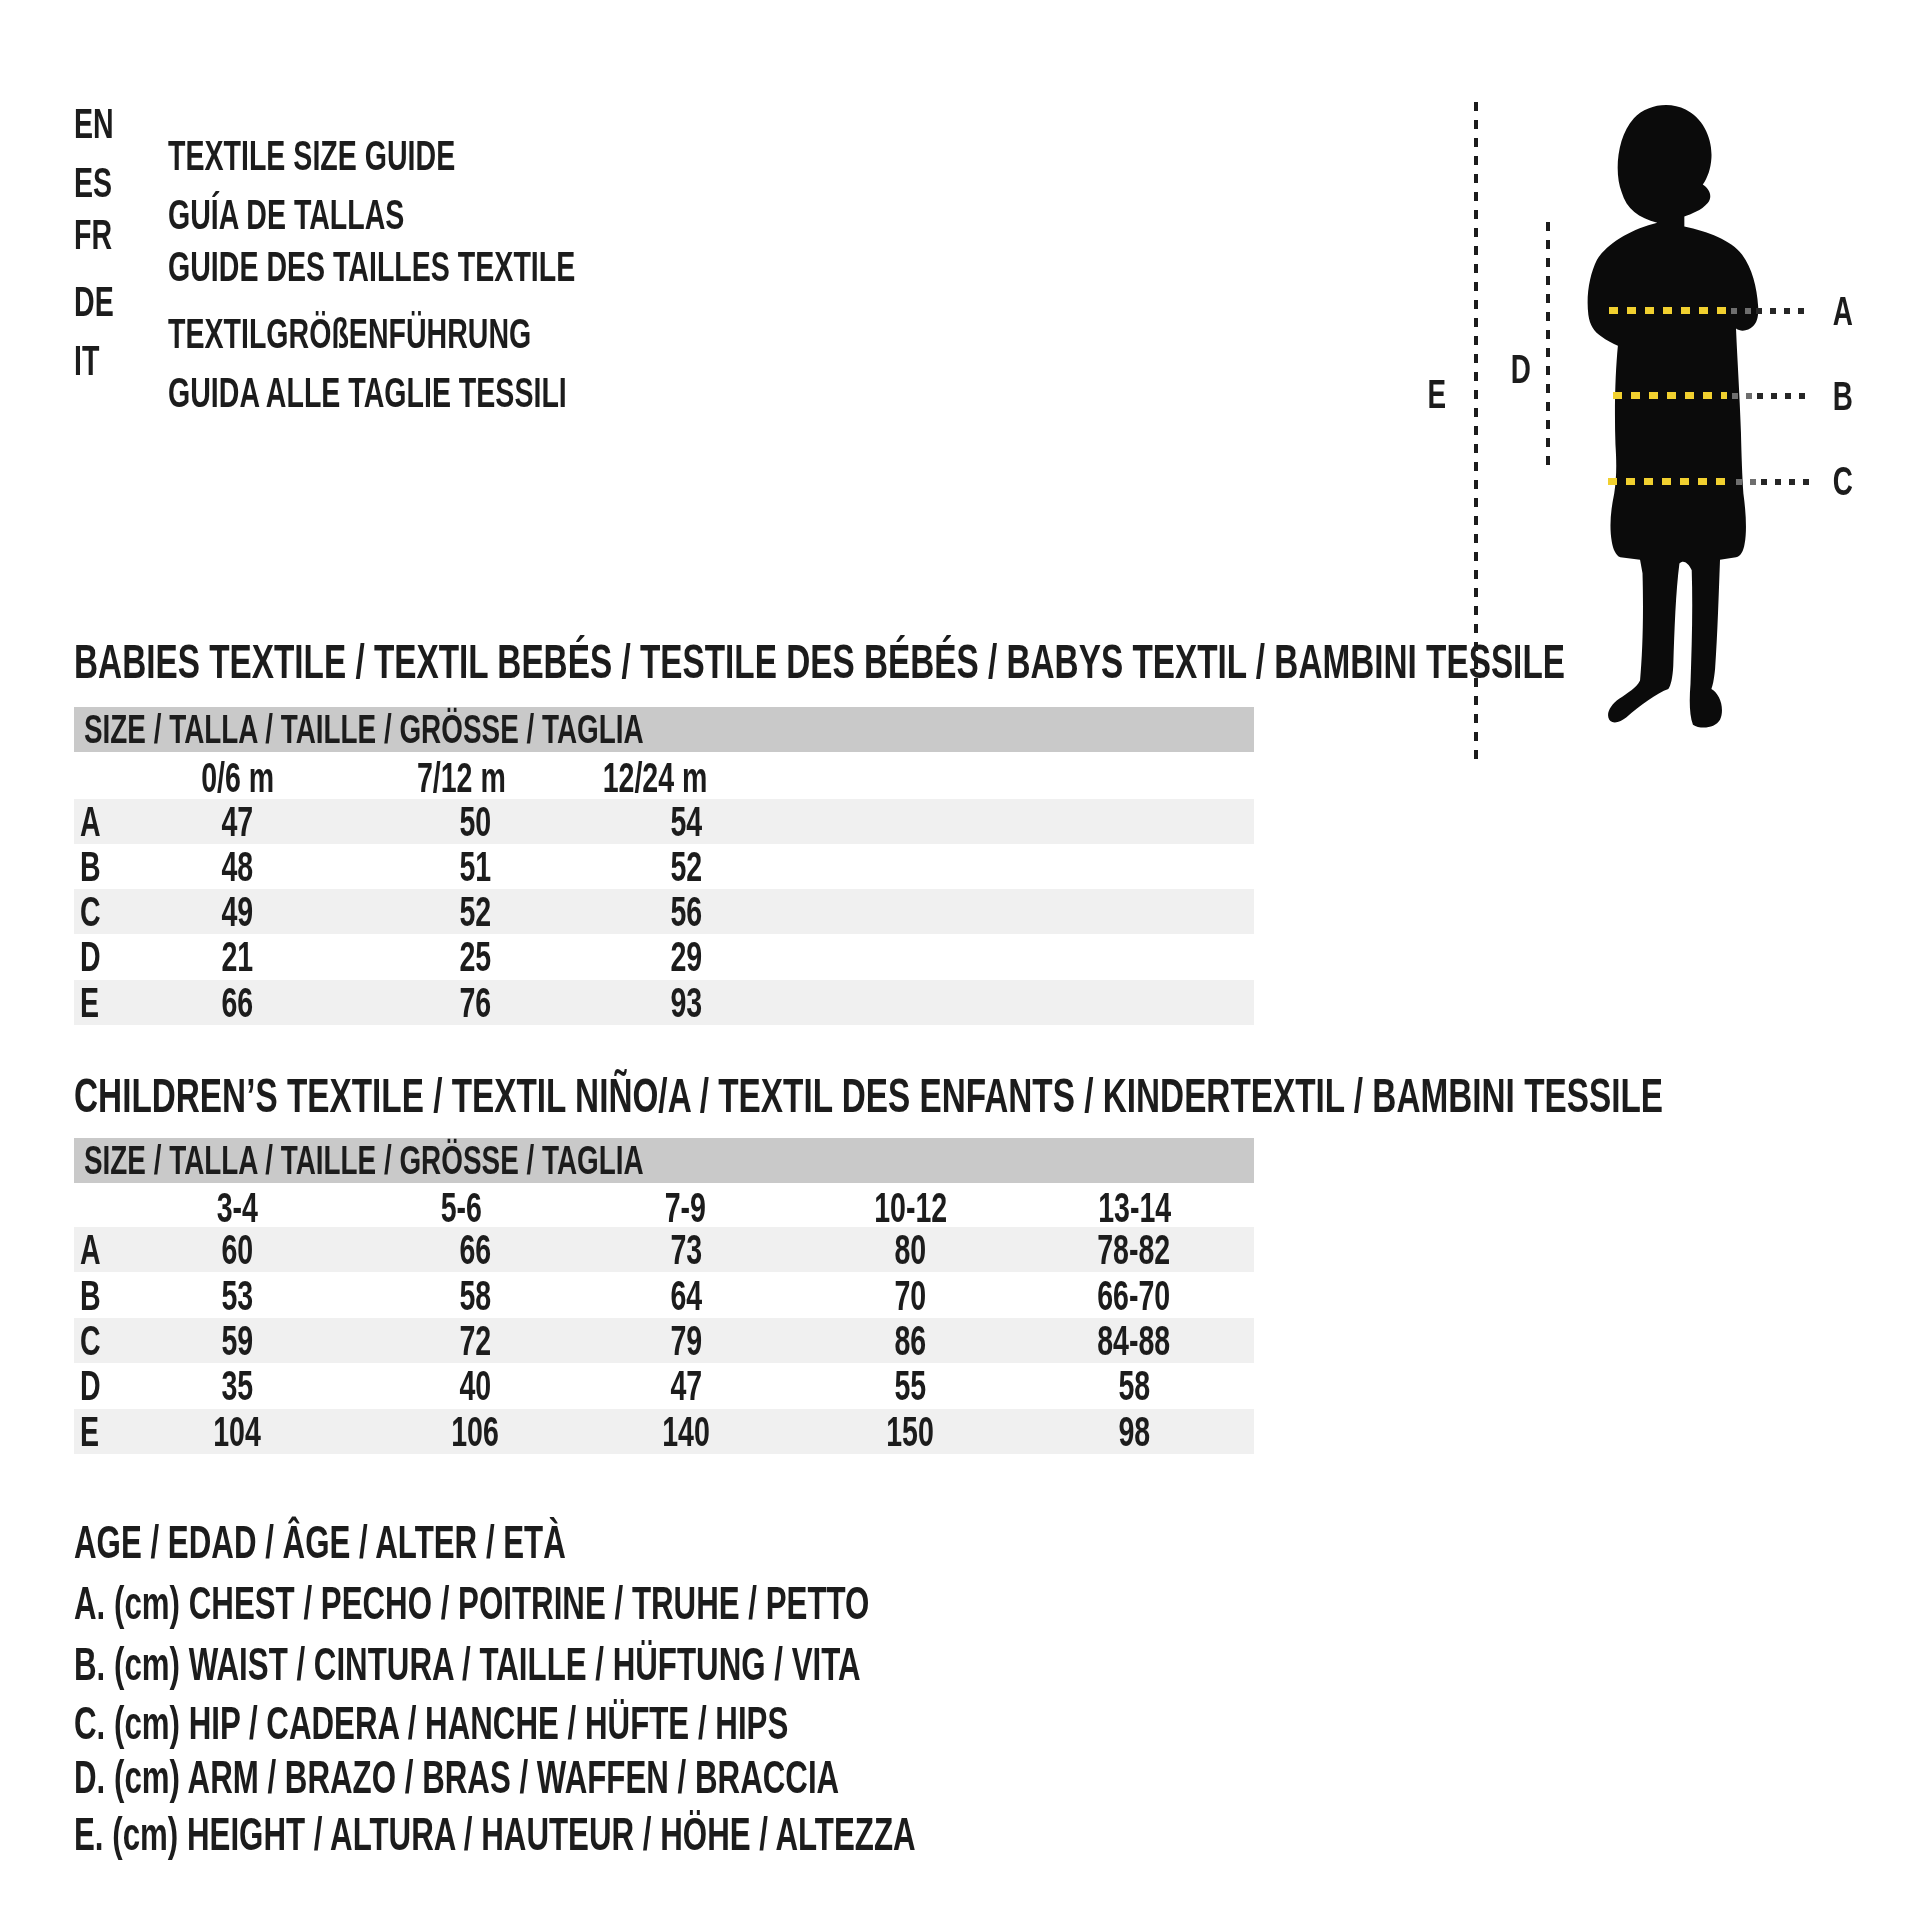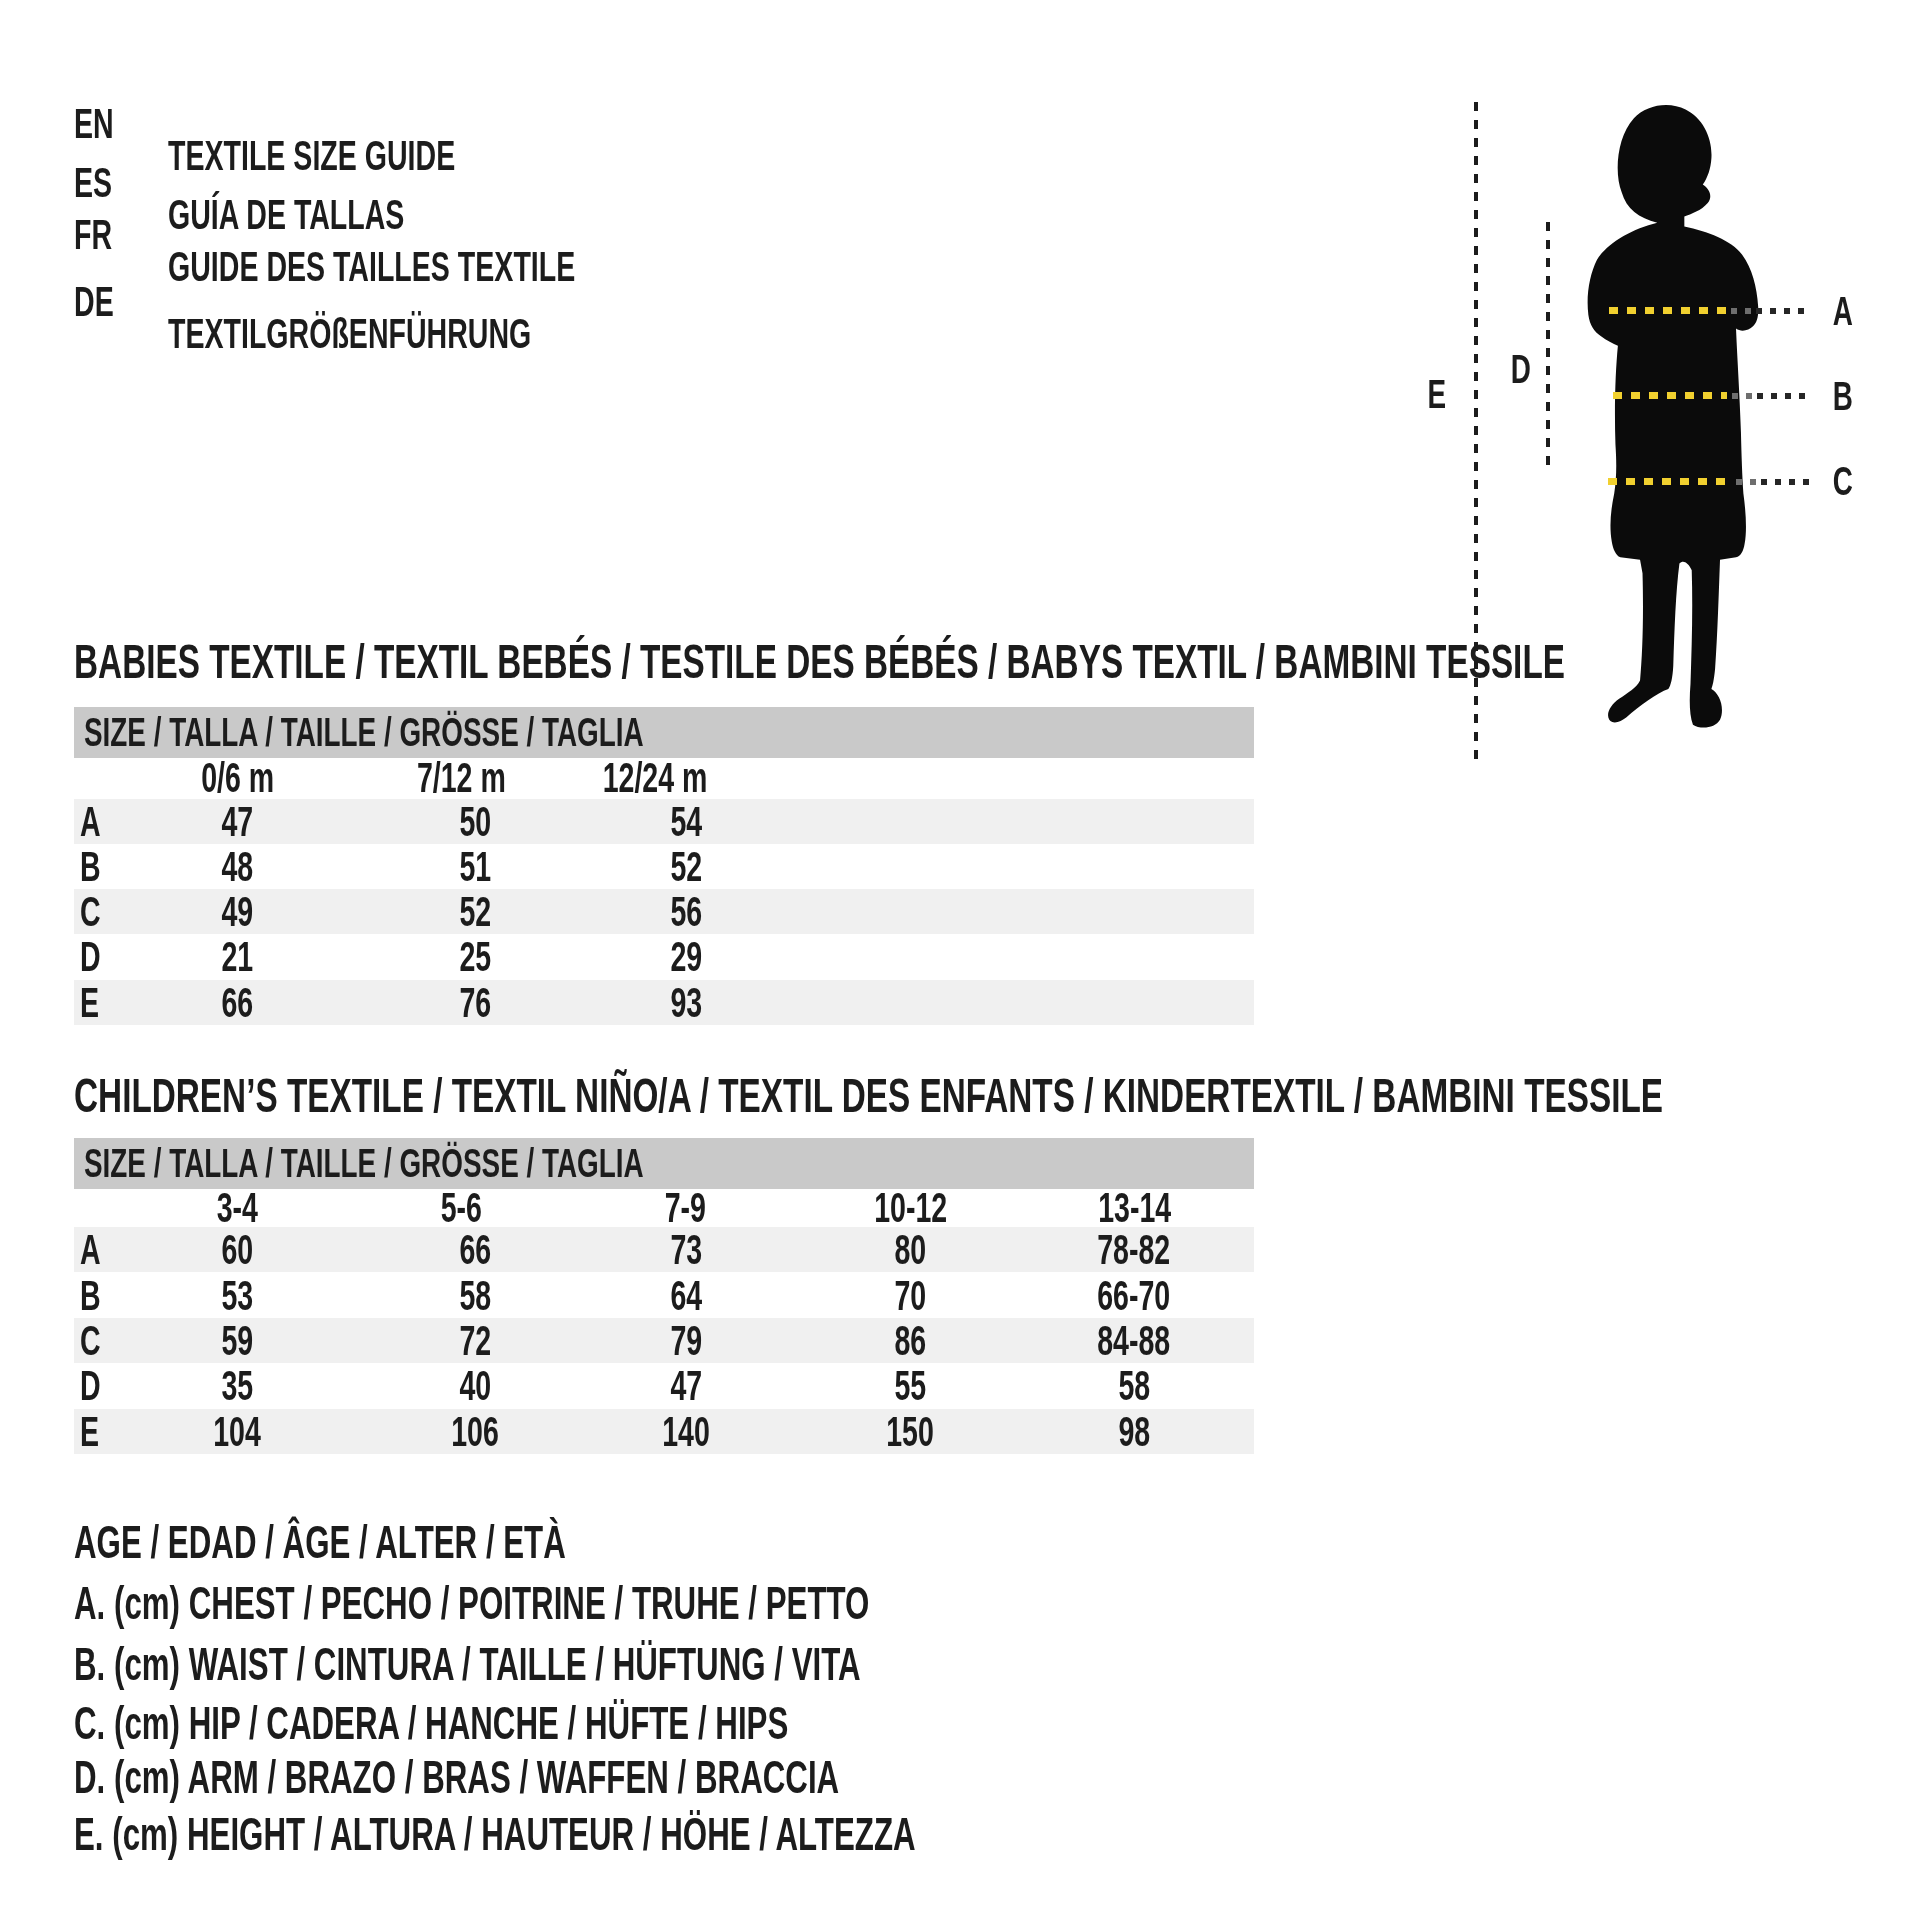--- a/index.html
+++ b/index.html
@@ -11,21 +11,21 @@
 
   
   .lang-row{position:absolute;left:74px;height:49px;width:863px;}
   .lang-code{position:absolute;left:0;top:0;height:49px;display:flex;align-items:center;font-size:42px;}
   .lang-title{position:absolute;left:94px;top:0;height:49px;display:flex;align-items:center;font-size:42px;margin-top:32px;}
 
   
   .section-title{position:absolute;left:74px;height:52px;display:flex;align-items:center;font-size:49px;}
 
   
-  .size-bar{position:absolute;left:74px;width:1180px;height:51px;background:#c9c9c9;display:flex;align-items:center;padding-left:10px;box-sizing:border-box;font-size:41px;}
+  .size-bar{position:absolute;left:74px;width:1180px;height:45px;background:#c9c9c9;display:flex;align-items:center;padding-left:10px;box-sizing:border-box;font-size:41px;}
 
   
   .col-head{position:absolute;width:185px;height:49px;display:flex;justify-content:center;font-size:42px;}
 
   
   .trow{position:absolute;left:74px;width:1180px;height:45px;}
   .trow.striped{background:#f0f0f0;}
   .row-label{position:absolute;left:6.2px;top:0;width:92px;height:100%;display:flex;align-items:center;font-size:42px;}
   .cell{position:absolute;top:0;width:160px;height:100%;display:flex;align-items:center;justify-content:center;font-size:42px;}
   .c0{left:83px;} .c1{left:321px;} .c2{left:532px;} .c3{left:756px;} .c4{left:980px;}
@@ -68,20 +68,28 @@
     <span class="lang-title">
         <span class="ctext">GUIDE DES TAILLES TEXTILE</span>
       </span>
   </div>
   <div class="lang-row" style="top:277px">
     <span class="lang-code">
         <span class="ctext">DE</span>
       </span>
     <span class="lang-title">
         <span class="ctext">TEXTILGRÖßENFÜHRUNG</span>
+      </span>
+  </div>
+  <div class="lang-row" style="top:336px">
+    <span class="lang-code">
+        <span class="ctext">IT</span>
+      </span>
+    <span class="lang-title">
+        <span class="ctext">GUIDA ALLE TAGLIE TESSILI</span>
       </span>
   </div>
 
   <svg class="abs" style="left:1565px;top:99px" width="203" height="635" viewBox="0 0 330 1030">
     <path fill="#0b0b0b" d="
       M 150,200
       C 120,192 100,178 92,150
       C 80,120 84,60 112,30
       C 132,8 170,2 196,16
       C 224,30 240,62 238,95

